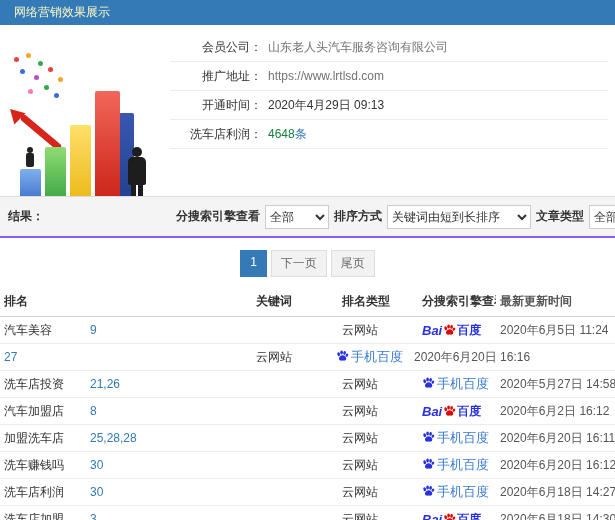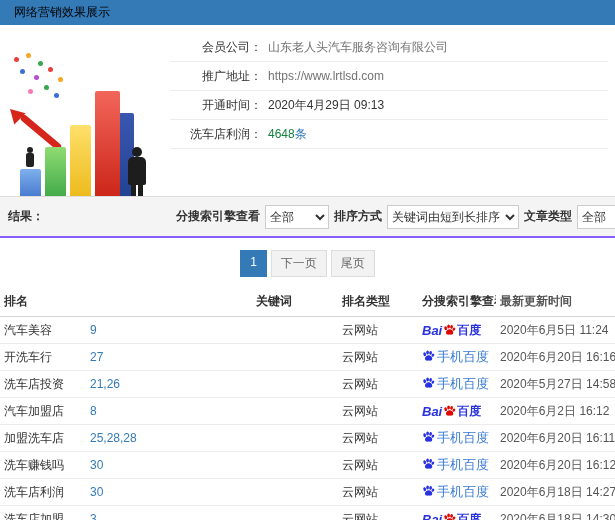--- a/index.html
+++ b/index.html
@@ -1,20 +1,20 @@
 <!DOCTYPE html>
 <html><head>
 <meta charset="utf-8">
 <style>
   *{margin:0;padding:0;box-sizing:border-box}
   html,body{width:615px;background:#fff}
   body{height:520px;font-family:"Liberation Sans","DejaVu Sans",sans-serif;font-size:12px;color:#333;overflow:hidden}
 
   
-  .topbar{height:25px;background:#337ab7;color:#000000;line-height:25px;padding-left:14px;font-size:12px}
+  .topbar{height:25px;background:#337ab7;color:#fef9c3;line-height:25px;padding-left:14px;font-size:12px}
 
   
   .summary{position:relative;height:167px;background:#fff}
 
   
   .chart{position:absolute;left:6px;top:26px;width:168px;height:160px}
   .bar{position:absolute;bottom:2px;border-radius:2px 2px 0 0}
   .bar1{left:14px;width:21px;height:40px;background:linear-gradient(180deg,#7fb0ec,#2f62c4)}
   .bar2{left:39px;width:21px;height:62px;background:linear-gradient(180deg,#8fdc72,#2f9e3f)}
   .bar3{left:64px;width:21px;height:84px;background:linear-gradient(180deg,#ffe06a,#e9b410)}
@@ -49,21 +49,21 @@
   a.link{color:#737373;text-decoration:none}
   .rank-num{color:#15803d}
   .rank-unit{color:#337ab7}
 
   
   .filterbar{position:relative;height:42px;background:#f4f4f4;border-top:1px solid #ddd;border-bottom:2px solid #8b5cf6;display:flex;align-items:center;margin-top:4px}
   .result-label{font-weight:bold;margin-left:8px}
   .filters{position:absolute;left:176px;display:flex;align-items:center;gap:5px;white-space:nowrap}
   .filters label{font-weight:bold;color:#333}
   .filters select{height:24px;border:1px solid #ccc;background:#fff;font-size:12px;color:#333;font-family:inherit}
-  .sel-engine{width:64px}.sel-sort{width:132px}.sel-type{width:56px}
+  .sel-engine{width:64px}.sel-sort{width:144px}.sel-type{width:56px}
 
   
   .pagination{display:flex;justify-content:center;gap:4px;padding:12px 0 10px}
   .pg{display:inline-block;min-width:26px;padding:4px 9px;text-align:center;font-size:12px;border:1px solid #ddd;color:#666;background:#f2f2f2;text-decoration:none;cursor:pointer}
   .pg.active{background:#337ab7;border-color:#337ab7;color:#fff}
 
   
   .thead{display:flex;border-bottom:1px solid #d5d5d5}
   .th{font-weight:bold;color:#333}
   .th,.td{padding:6px 4px;font-size:12px;overflow:hidden;white-space:nowrap}
@@ -189,21 +189,20 @@
                 <ellipse cx="13.2" cy="4.4" rx="2.1" ry="3" transform="rotate(12 13.2 4.4)"></ellipse>
                 <ellipse cx="16.8" cy="8" rx="1.9" ry="2.6" transform="rotate(30 16.8 8)"></ellipse>
                 <path d="M10.3 8.2c2.6 0 5.5 2.3 5.5 4.9 0 2.2-1.7 3.4-3.6 3.4-1 0-1.6-.3-2-.3-.4 0-1 .3-2 .3-1.9 0-3.6-1.2-3.6-3.4 0-2.6 2.9-4.9 5.7-4.9z"></path>
               </g>
             </svg>
             <span class="bd-cn">百度</span>
           </span></div>
         <div class="td c-time">2020年6月5日 11:24</div>
       </div>
       <div class="trow">
-        <div class="td c-kw">开洗车行</div>
         <div class="td c-rank">27</div>
         <div class="td c-rtype">云网站</div>
         <div class="td c-engine"><span class="bd-mob">
             <svg class="paw" viewBox="0 0 20 20" width="13" height="13">
               <g fill="#2932e1">
                 <ellipse cx="4.2" cy="6.5" rx="2.1" ry="3" transform="rotate(-18 4.2 6.5)"></ellipse>
                 <ellipse cx="8.6" cy="3.8" rx="2.1" ry="3"></ellipse>
                 <ellipse cx="13.2" cy="4.4" rx="2.1" ry="3" transform="rotate(12 13.2 4.4)"></ellipse>
                 <ellipse cx="16.8" cy="8" rx="1.9" ry="2.6" transform="rotate(30 16.8 8)"></ellipse>
                 <path d="M10.3 8.2c2.6 0 5.5 2.3 5.5 4.9 0 2.2-1.7 3.4-3.6 3.4-1 0-1.6-.3-2-.3-.4 0-1 .3-2 .3-1.9 0-3.6-1.2-3.6-3.4 0-2.6 2.9-4.9 5.7-4.9z"></path>

